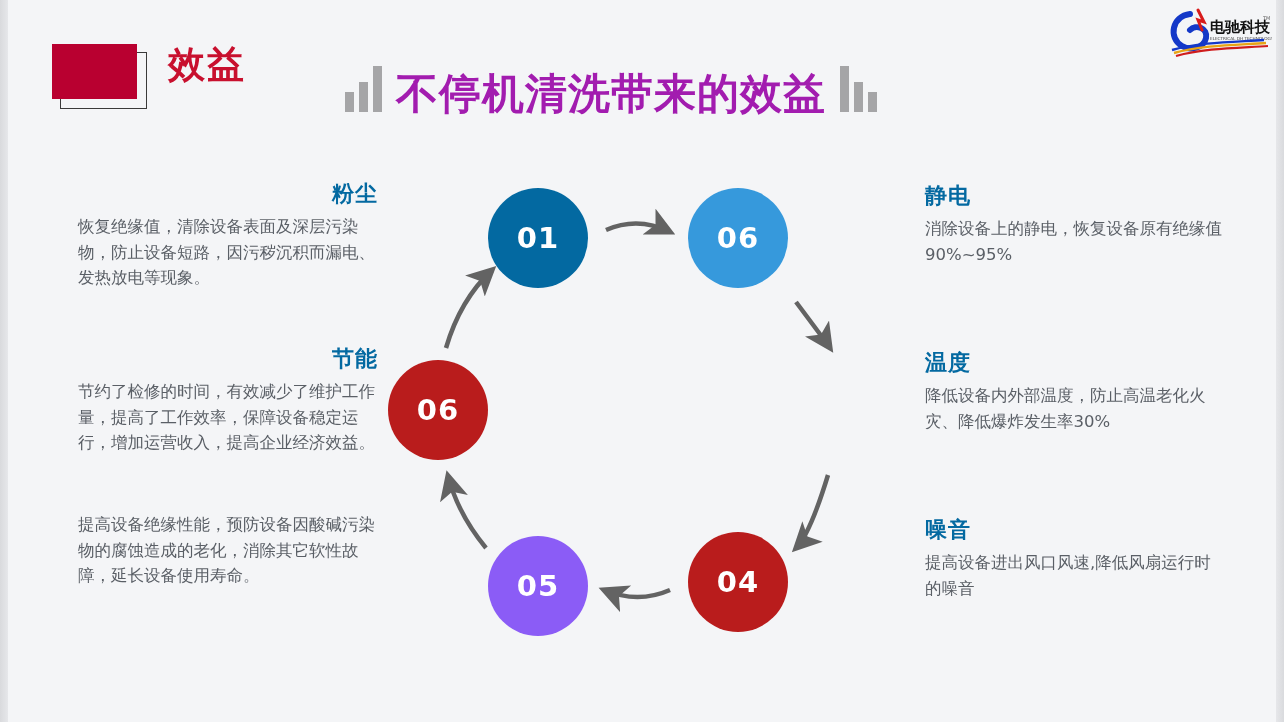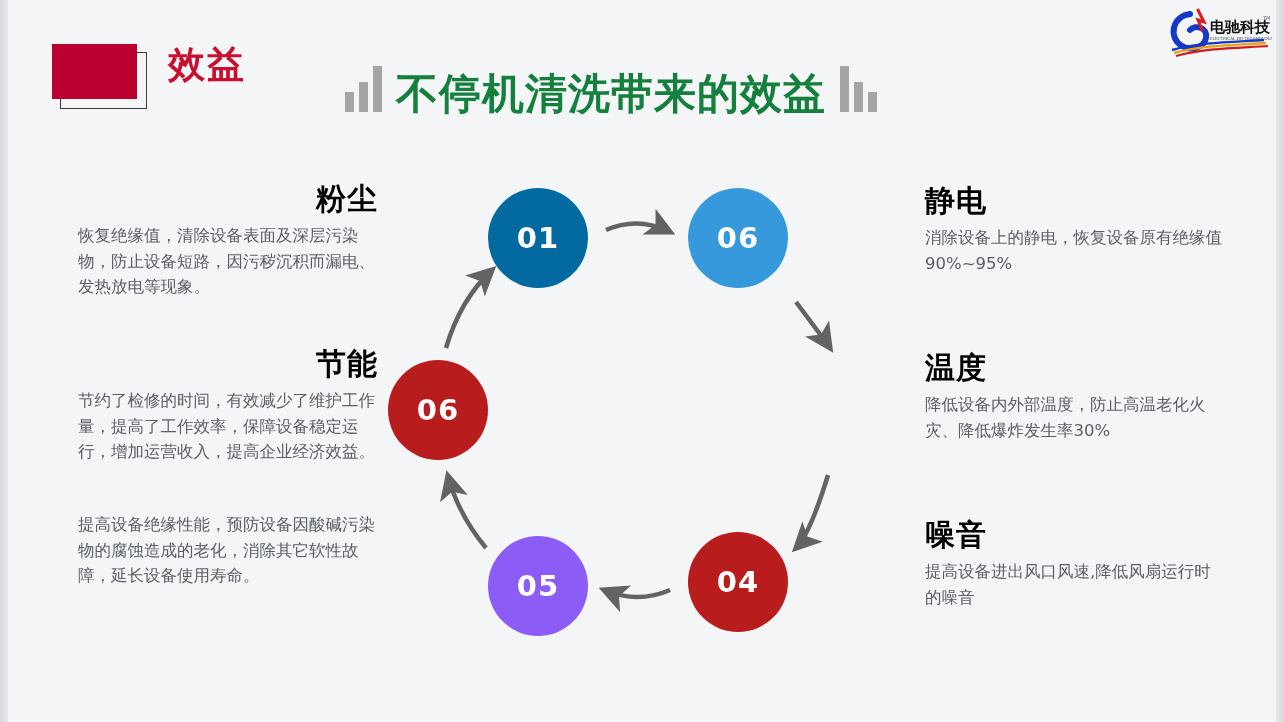--- a/index.html
+++ b/index.html
@@ -76,21 +76,21 @@
   }
   .bars-left span:nth-child(1) { height: 20px; }
   .bars-left span:nth-child(2) { height: 30px; }
   .bars-left span:nth-child(3) { height: 46px; }
   .bars-right span:nth-child(1) { height: 46px; }
   .bars-right span:nth-child(2) { height: 30px; }
   .bars-right span:nth-child(3) { height: 20px; }
   .main-title {
     font-size: 42px;
     font-weight: 700;
-    color: #15803d;
+    color: #a21caf;
     line-height: 1;
     letter-spacing: 1px;
     font-family: "DejaVu Sans", sans-serif;
     white-space: nowrap;
   }
 
   
   .logo {
     position: absolute;
     right: 12px;
@@ -124,23 +124,23 @@
   .c03 { left: 410px; top: 190px; width: 100px; height: 100px; background: #129ba7; }
   .c04 { left: 310px; top: 362px; width: 100px; height: 100px; background: #b91c1c; }
   .c05 { left: 110px; top: 366px; width: 100px; height: 100px; background: #8b5cf6; }
   .c06 { left: 10px;  top: 190px; width: 100px; height: 100px; background: #b91c1c; }
 
   .arrows { position: absolute; left: 0; top: 0; width: 520px; height: 510px; }
 
   
   .block { position: absolute; width: 300px; }
   .block .heading {
-    font-size: 30px;
-    font-weight: 700;
-    color: #000000;
+    font-size: 22px;
+    font-weight: 700;
+    color: #0369a1;
     line-height: 1.1;
     margin-bottom: 8px;
     font-family: "DejaVu Sans", sans-serif;
     letter-spacing: 1px;
   }
   .block .body {
     font-size: 16.5px;
     color: #5a5f66;
     line-height: 1.55;
     font-family: "DejaVu Sans", sans-serif;

